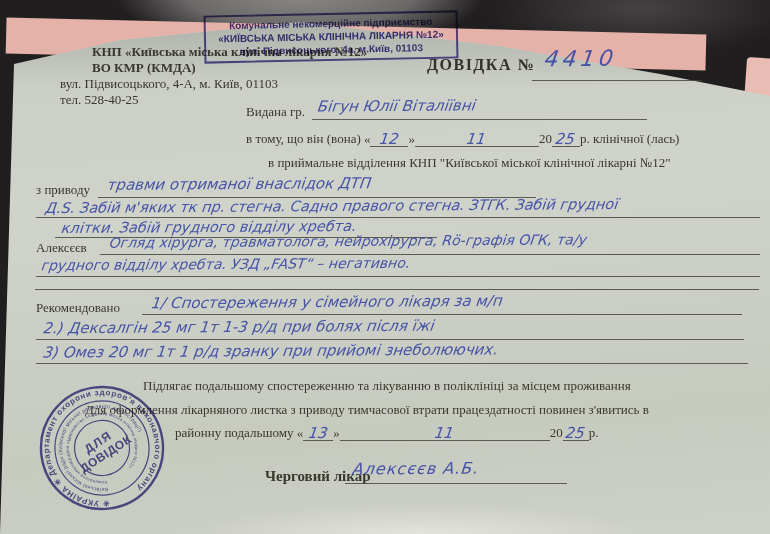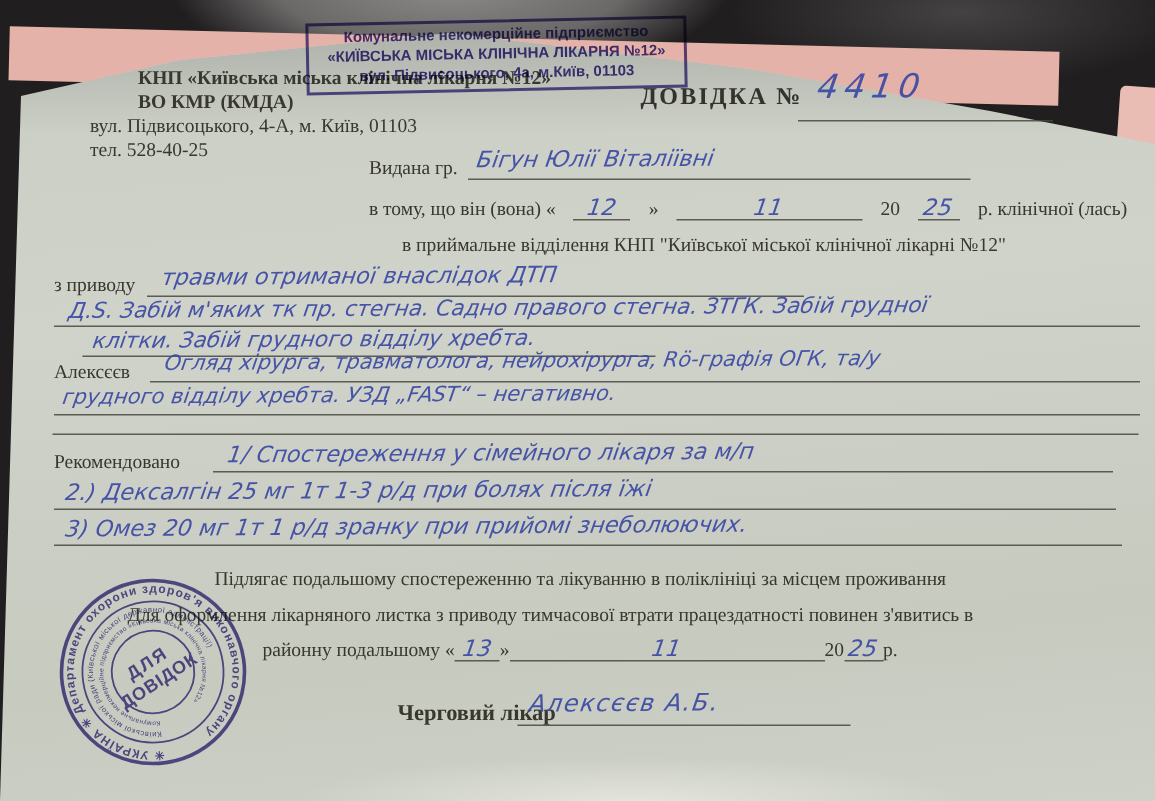--- a/index.html
+++ b/index.html
@@ -67,21 +67,21 @@
     <div class="pr" style="left:60px; top:92px;">тел. 528-40-25</div>
 
     <div class="title-label">ДОВІДКА №</div>
     <div class="hw doc-number">4410</div>
     <div class="rule" style="left:532px; top:80px; width:170px;"></div>
 
     <div class="pr" style="left:246px; top:104px;">Видана гр.</div>
     <div class="hw" style="left:318px; top:97px; font-size:15px;">Бігун Юлії Віталіївні</div>
     <div class="rule" style="left:312px; top:119px; width:335px;"></div>
 
-    <div class="fl" style="left:246px; top:126px; height:21px;gap:12px;">
+    <div class="fl" style="left:246px; top:126px; height:21px;">
       <span class="prs">в тому, що він (вона) «</span>
       <span class="slot" style="width:38px;"><span class="hws">12</span></span>
       <span class="prs">»</span>
       <span class="slot" style="width:124px;"><span class="hws">11</span></span>
       <span class="prs">20</span>
       <span class="slot" style="width:28px;"><span class="hws">25</span></span>
       <span class="prs">р. клінічної (лась)</span>
     </div>
 
     <div class="pr" style="left:268px; top:155px;">в приймальне відділення КНП "Київської міської клінічної лікарні №12"</div>

